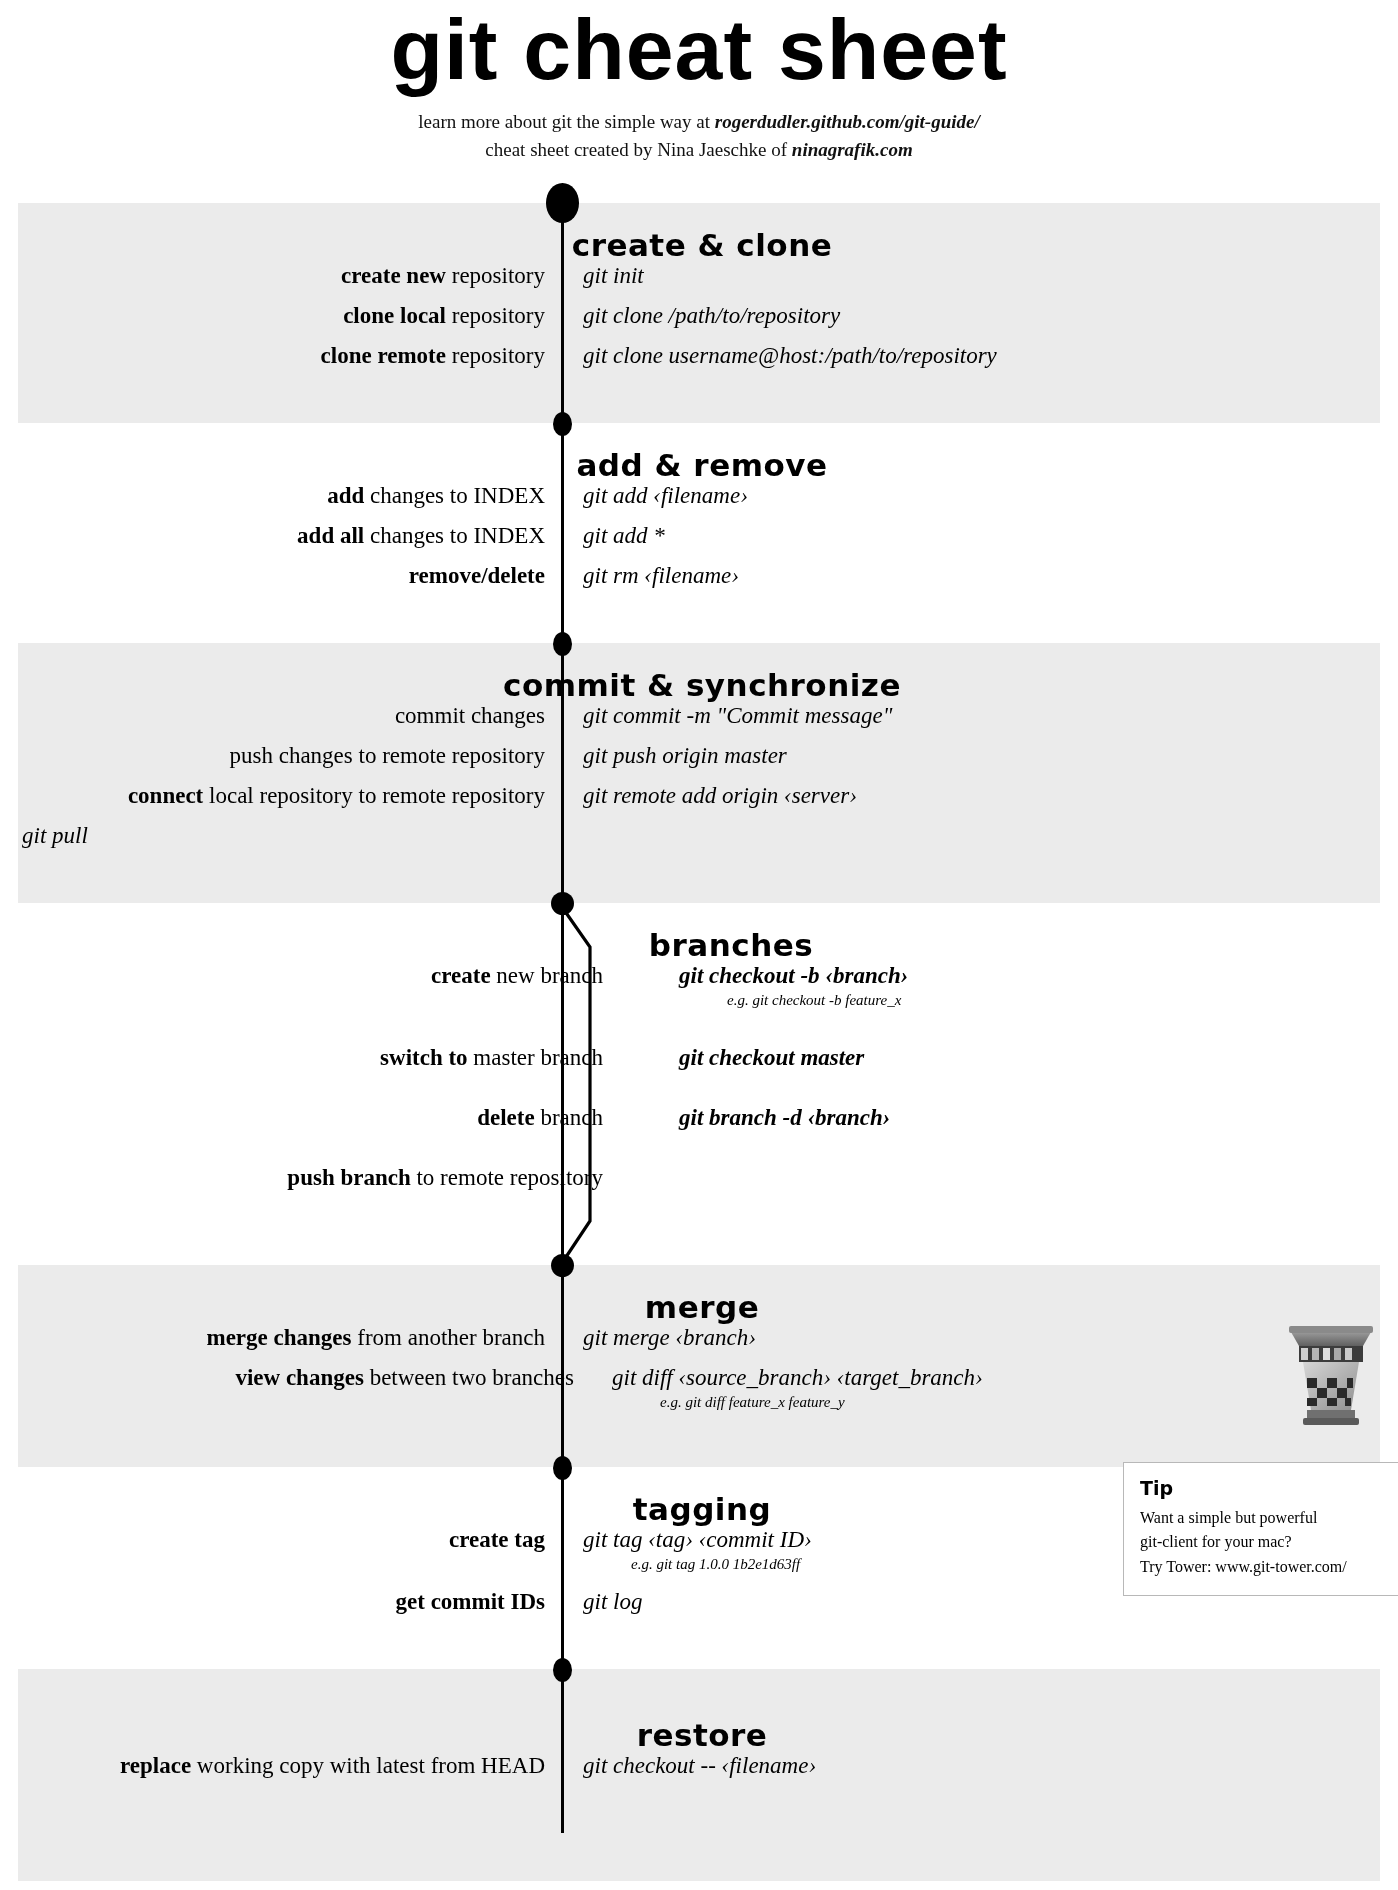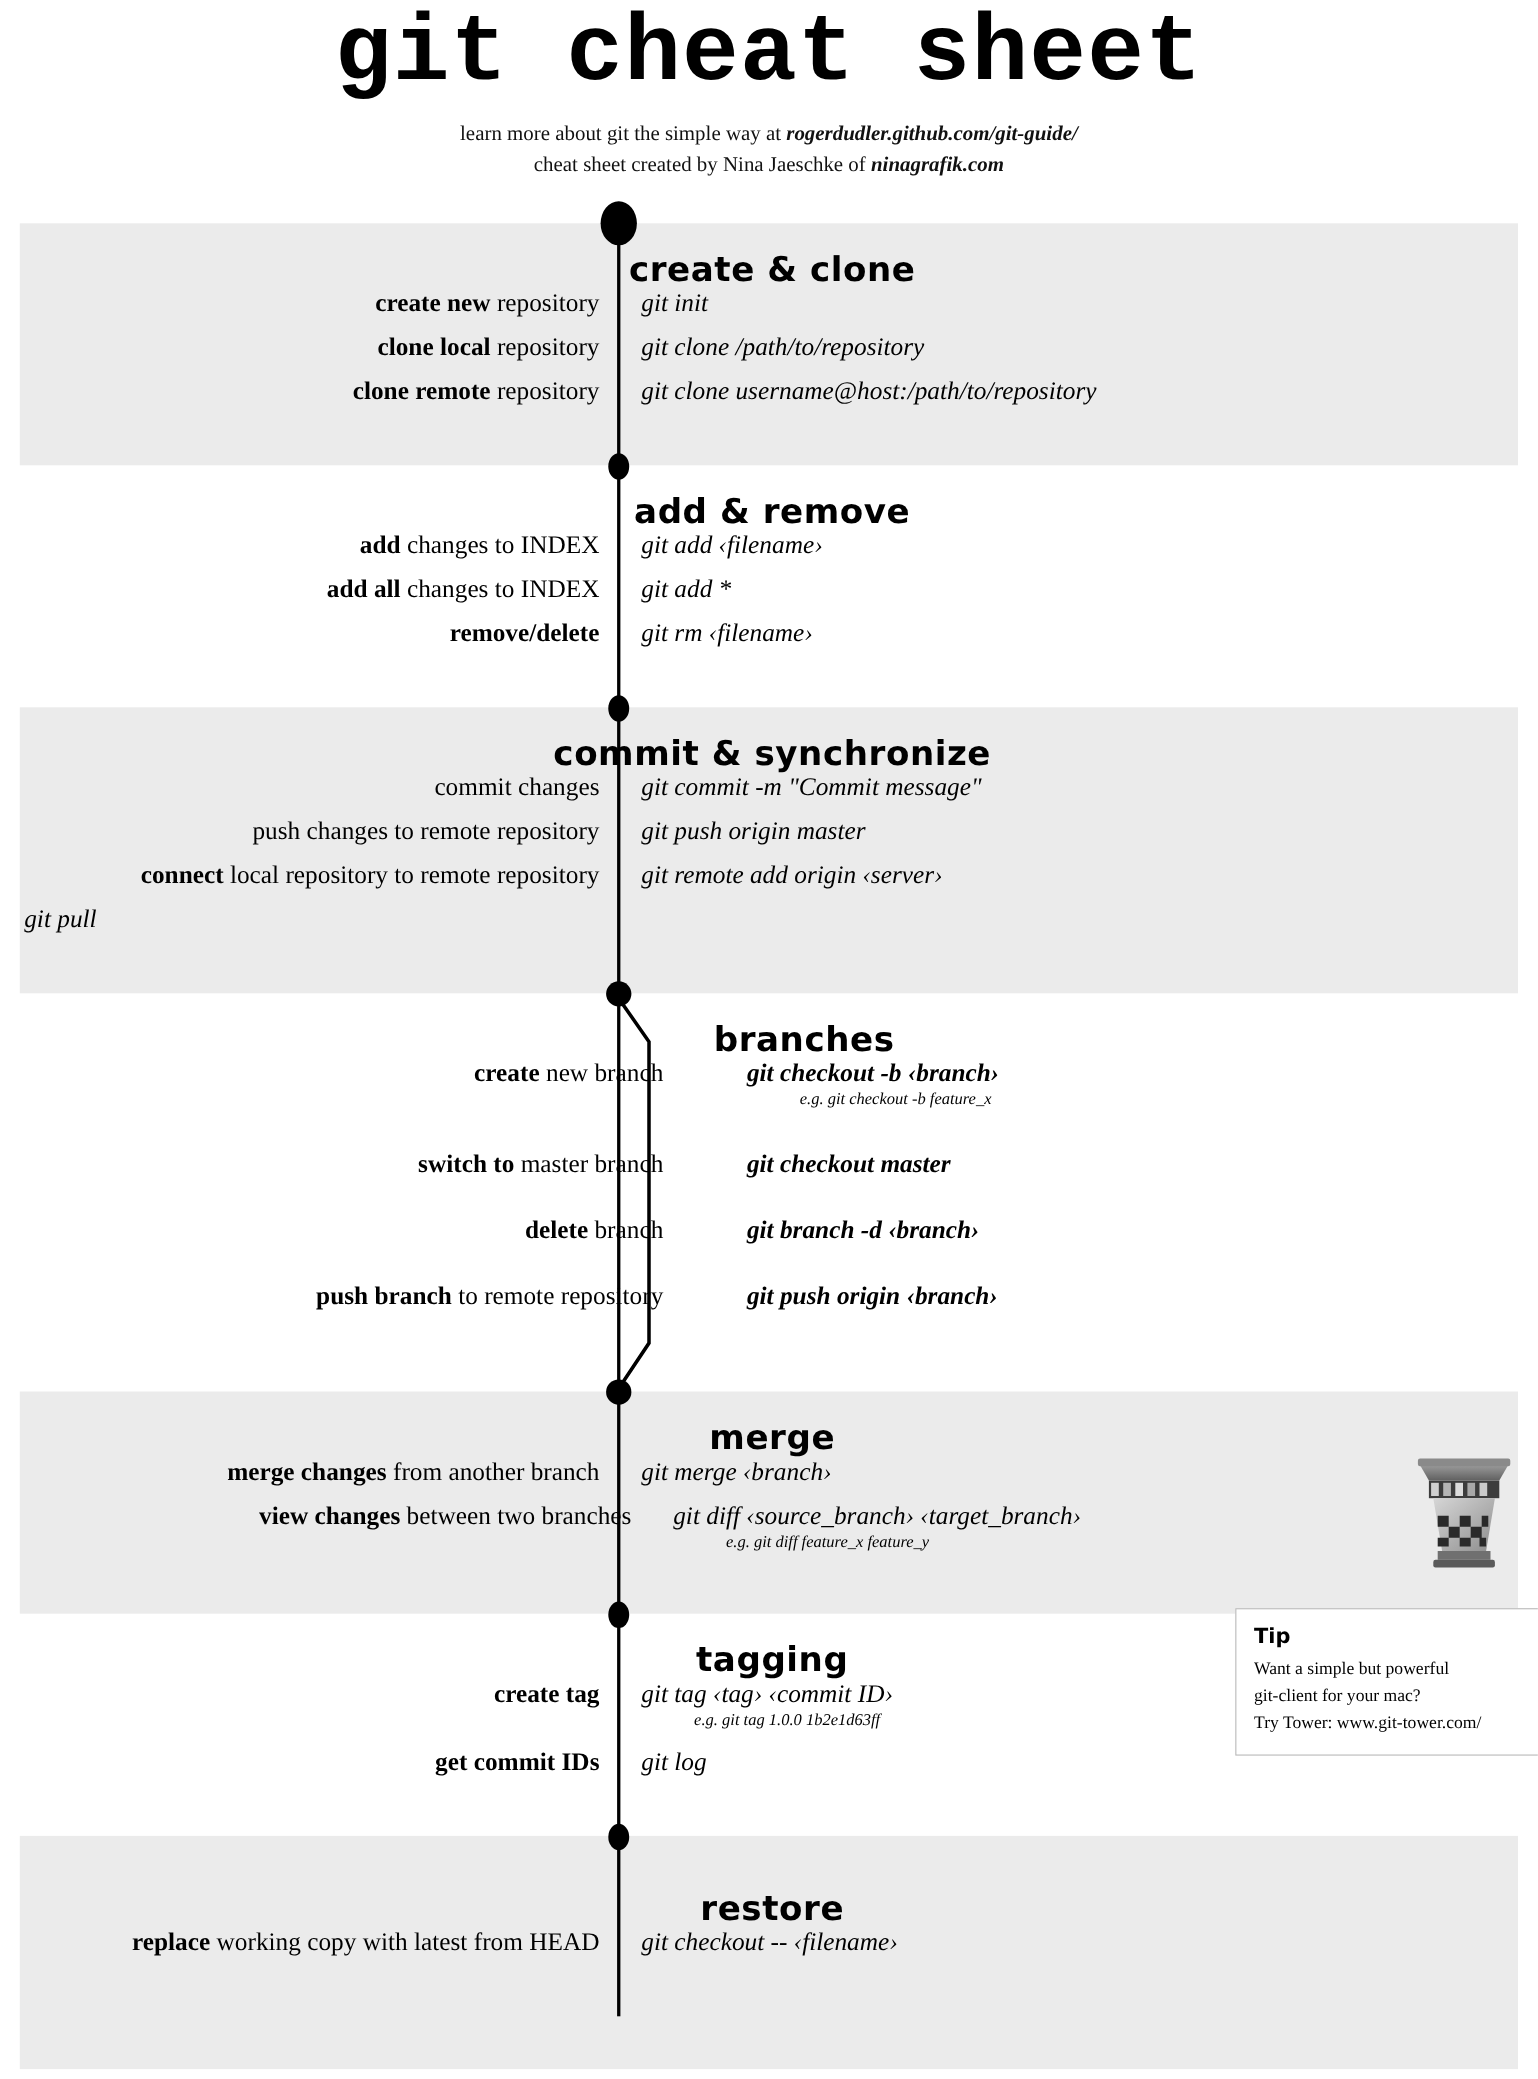--- a/index.html
+++ b/index.html
@@ -6,21 +6,21 @@
   html, body {
     width: 1398px;
     background: #ffffff;
     font-family: "Liberation Serif", serif;
   }
   body { position: relative; width: 1398px; min-height: 1890px; overflow: hidden; }
 
   
   .header { text-align: center; padding-top: 4px; }
   .title {
-    font-family: Liberation Mono, monospace;
+    font-family: Liberation Sans, sans-serif;
     font-weight: bold;
     font-size: 86px;
     letter-spacing: 1px;
     line-height: 1.05;
     color: #000;
   }
   .subtitle {
     font-family: "Liberation Serif", serif;
     font-size: 19px;
     line-height: 1.45;
@@ -257,21 +257,20 @@
         </div>
         <div style="height: 60px;">
           <div class="row">
             <div class="desc"><b>delete</b> branch</div>
             <div class="cmd">git branch -d ‹branch›</div>
           </div>
         </div>
         <div style="height: 60px;">
           <div class="row">
             <div class="desc"><b>push branch</b> to remote repository</div>
-            <div class="cmd">git push origin ‹branch›</div>
           </div>
         </div>
       </div>
     </div>
     <div class="node round" style="top: 1077px;"></div>
     <div class="section" style="position: absolute; left: 0px; right: 0px; top: 1112px;">
       <div class="sec-title">merge</div>
       <div class="rows">
         <div style="height: 40px;">
           <div class="row">

